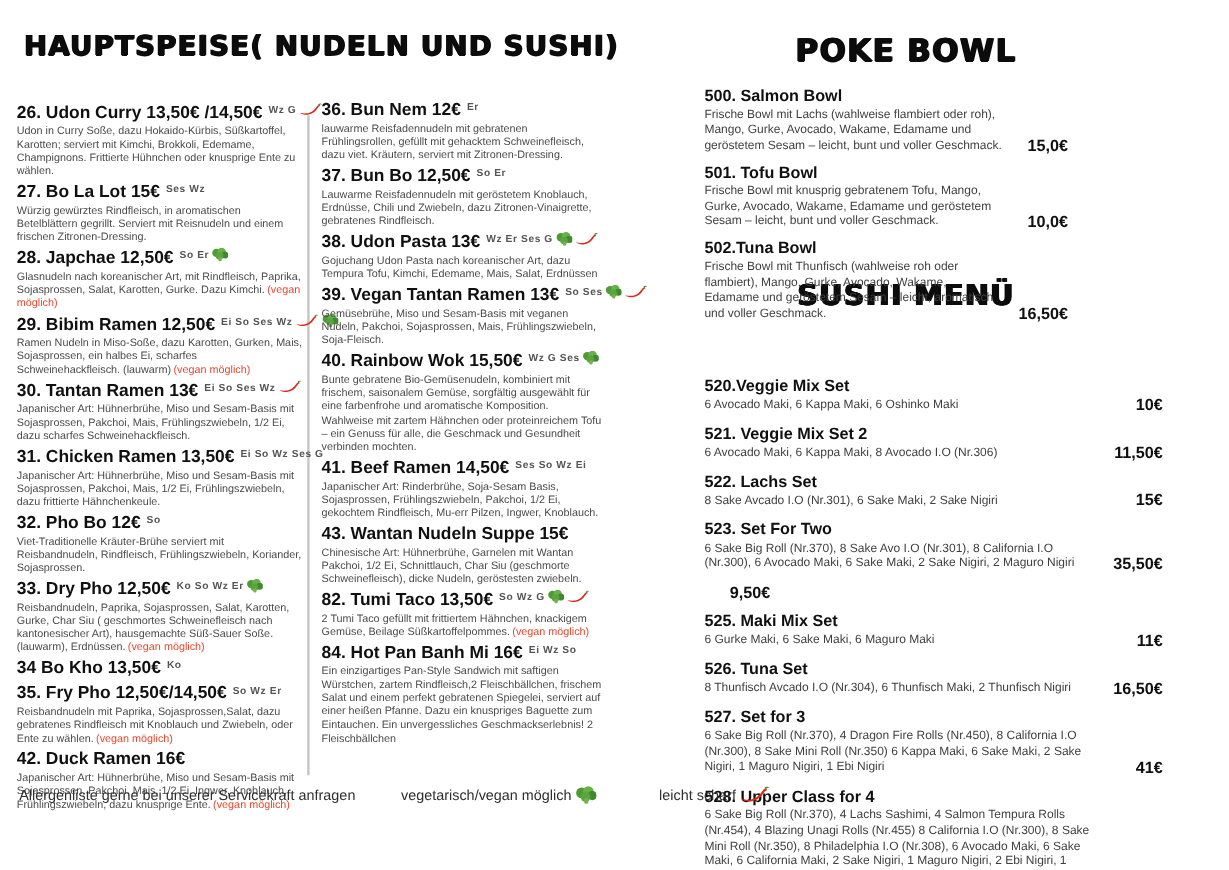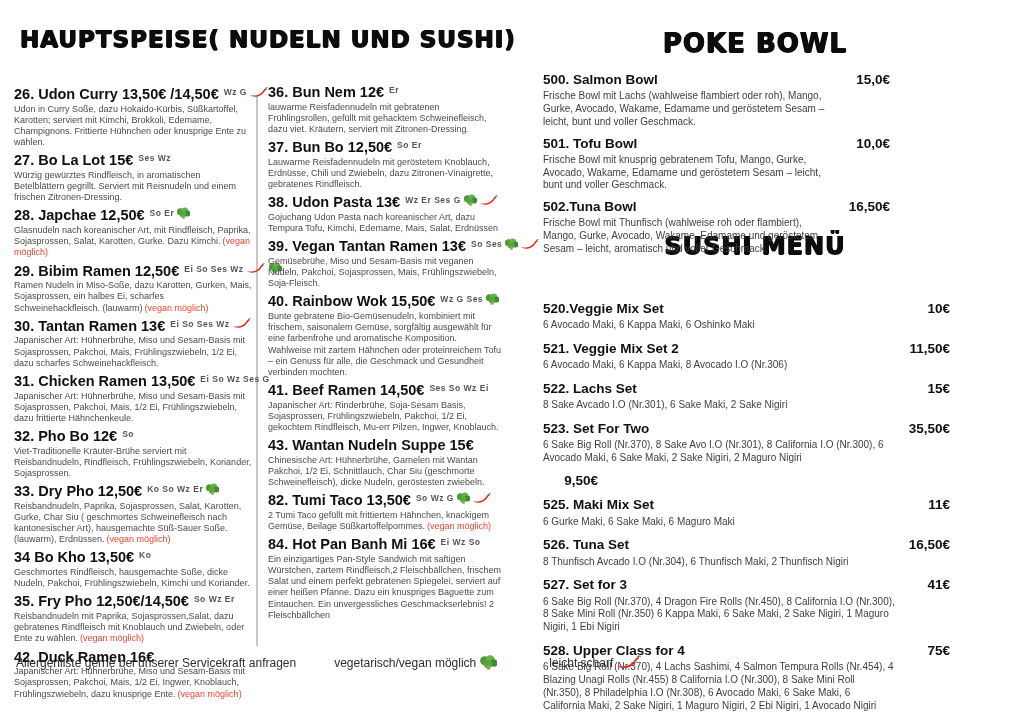--- a/index.html
+++ b/index.html
@@ -22,21 +22,21 @@
   #col3{left:543px;top:72px;width:452px;}
   #divider{position:absolute;left:256px;top:96px;width:1.5px;height:550px;background:#c6c6c6;}
   .item{margin-bottom:4px;}
   .t{font-size:14.5px;font-weight:bold;color:#101010;line-height:1.15;white-space:nowrap;}
   .tags{font-size:8.5px;font-weight:bold;color:#555;margin-left:5px;position:relative;top:-4px;letter-spacing:0.5px;}
   .desc{font-size:9px;color:#4b4b4b;line-height:1.24;margin-top:1px;}
   .red{color:#e8462e;margin-left:2px;}
   .ic{display:inline-block;vertical-align:middle;margin-left:2px;position:relative;top:-3px;}
   .ic svg{display:block;}
   
-  .row{display:flex;align-items:flex-start;margin-bottom:7px;}
+  .row{display:flex;align-items:flex-end;margin-bottom:7px;margin-left:44px;}
   .info{flex:1;max-width:352px;}
   .rt{font-size:13.5px;font-weight:bold;color:#101010;line-height:1.2;}
   .rdesc{font-size:10px;color:#3f3f3f;line-height:1.28;margin-top:2px;}
   .price{font-size:13.5px;font-weight:bold;color:#101010;text-align:right;flex:0 0 auto;min-width:55px;}
   .poke .price{margin-right:105px;}
   .sushi .price{margin-right:26px;}
   .sushi .row{margin-bottom:9px;}
   #footer{
     position:absolute;left:16px;top:654px;width:560px;display:flex;align-items:center;
     font-size:12px;color:#2e2e2e;white-space:nowrap;
@@ -109,21 +109,20 @@
     <div class="desc"><span>Viet-Traditionelle Kräuter-Brühe serviert mit Reisbandnudeln, Rindfleisch, Frühlingszwiebeln, Koriander, Sojasprossen.</span></div>
   </div>
   <div class="item">
     <div class="t"><span>33. Dry Pho 12,50€</span><span class="tags">Ko So Wz Er</span><span class="ic"><svg width="14" height="13" viewBox="0 0 16 14">
             <use href="#svg-broccoli"></use>
           </svg></span></div>
     <div class="desc"><span>Reisbandnudeln, Paprika, Sojasprossen, Salat, Karotten, Gurke, Char Siu ( geschmortes Schweinefleisch nach kantonesischer Art), hausgemachte Süß-Sauer Soße. (lauwarm), Erdnüssen.</span><span class="red">(vegan möglich)</span></div>
   </div>
   <div class="item">
     <div class="t"><span>34 Bo Kho 13,50€</span><span class="tags">Ko</span></div>
-    <div class="desc"><span>Geschmortes Rindfleisch, hausgemachte Soße, dicke Nudeln, Pakchoi, Frühlingszwiebeln, Kimchi und Koriander.</span></div>
   </div>
   <div class="item">
     <div class="t"><span>35. Fry Pho 12,50€/14,50€</span><span class="tags">So Wz Er</span></div>
     <div class="desc"><span>Reisbandnudeln mit Paprika, Sojasprossen,Salat, dazu gebratenes Rindfleisch mit Knoblauch und Zwiebeln, oder Ente zu wählen.</span><span class="red">(vegan möglich)</span></div>
   </div>
   <div class="item">
     <div class="t"><span>42. Duck Ramen 16€</span></div>
     <div class="desc"><span>Japanischer Art: Hühnerbrühe, Miso und Sesam-Basis mit Sojasprossen, Pakchoi, Mais, 1/2 Ei, Ingwer, Knoblauch, Frühlingszwiebeln, dazu knusprige Ente.</span><span class="red">(vegan möglich)</span></div>
   </div>
 </div>

